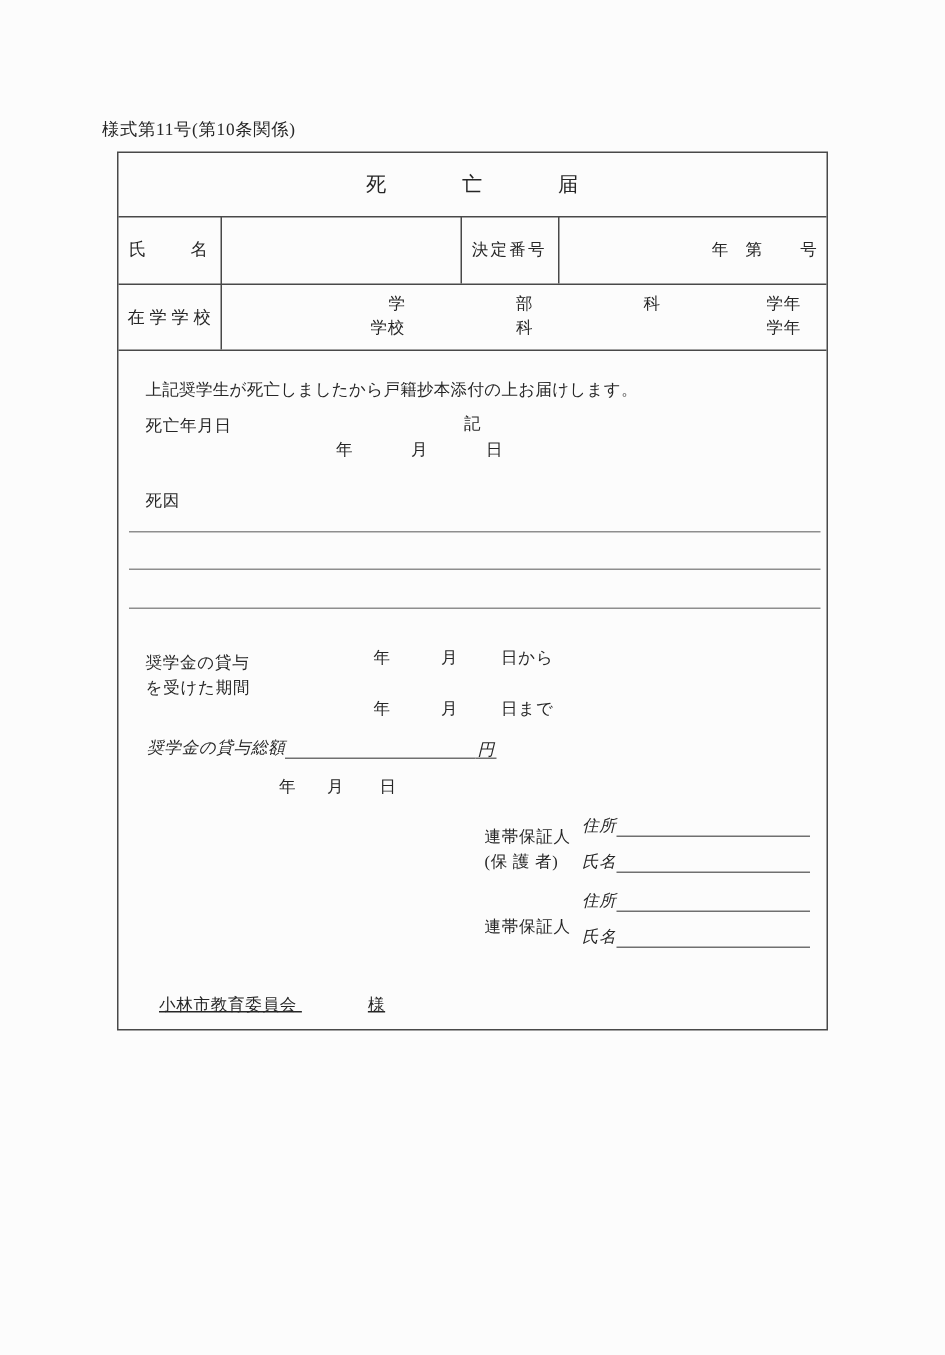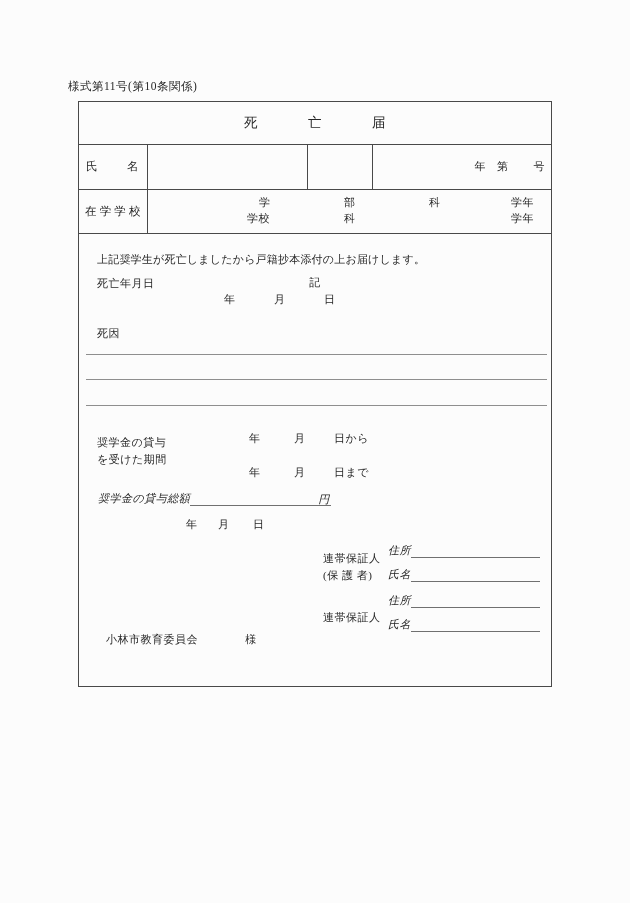--- a/index.html
+++ b/index.html
@@ -91,20 +91,21 @@
       <span>死</span>
       <span>亡</span>
       <span>届</span>
     </div>
 
     <div class="name-cell">
       <span>氏</span>
       <span>名</span>
     </div>
     <div class="name-value-cell"></div>
+    <div class="decision-cell">決定番号</div>
     <div class="decision-value-cell">
       <span class="u1">年</span>
       <span class="u2">第</span>
       <span class="u3">号</span>
     </div>
 
     <div class="school-cell">
       <span>在</span>
       <span>学</span>
       <span>学</span>
@@ -169,19 +170,19 @@
     <div class="u-row" style="left:309px; top:491px;">
       <span>住所</span>
       <span class="blank blank-129"></span>
     </div>
     <span class="pos" style="left:244px; top:508px;">連帯保証人</span>
     <div class="u-row" style="left:309px; top:515px;">
       <span>氏名</span>
       <span class="blank blank-129"></span>
     </div>
 
-    <div class="pos" style="left:27px; top:530px;">
+    <div class="pos" style="left:27px; top:560px;text-decoration:underline;">
       <span>小林市教育委員会</span>
       <span style="margin-left:44px;">様</span>
     </div>
 
   </div>
 </div>
 
 </body></html>

